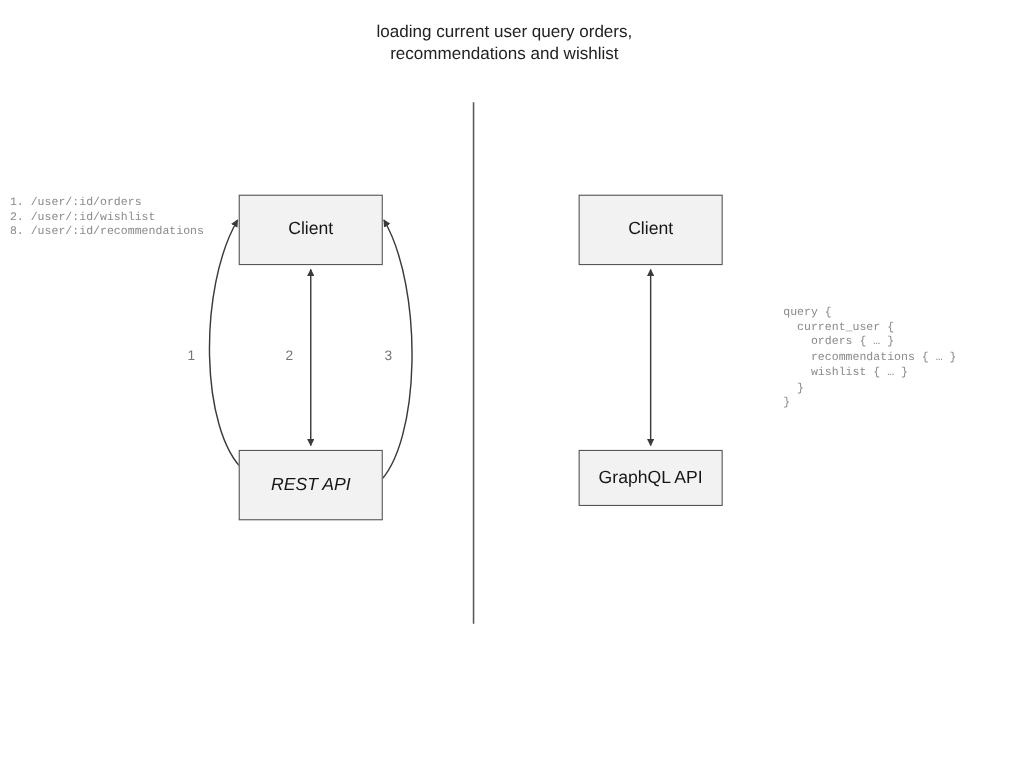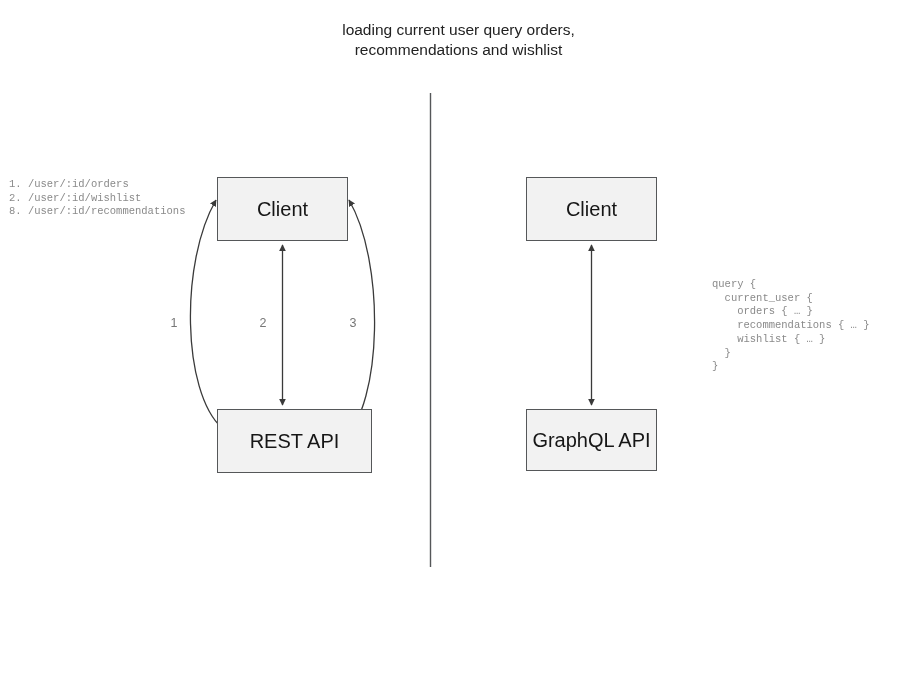--- a/index.html
+++ b/index.html
@@ -35,30 +35,30 @@
   }
   .node {
     position: absolute;
     box-sizing: border-box;
     background: #f2f2f2;
     border: 1.4px solid #555759;
     display: flex;
     align-items: center;
     justify-content: center;
     font-family: "Liberation Sans", sans-serif;
-    font-size: 20px;
+    font-size: 16px;
     color: #161616;
   }
   .node-label {
     pointer-events: none;
   }
   #node-client-rest { left: 217px; top: 177px; width: 131px; height: 64px; }
-  #node-rest-api    { left: 217px; top: 409px; width: 155px; height: 64px; }
+  #node-rest-api    { left: 217px; top: 409px; width: 131px; height: 64px; font-style: italic; }
   #node-client-gql  { left: 526px; top: 177px; width: 131px; height: 64px; }
-  #node-graphql-api { left: 526px; top: 409px; width: 131px; height: 62px; }
+  #node-graphql-api { left: 526px; top: 409px; width: 131px; height: 51px; }
 
   .edge-num {
     position: absolute;
     font-family: "Liberation Sans", sans-serif;
     font-size: 12.5px;
     color: #777777;
     text-align: center;
     width: 20px;
   }
   #edge-num-1 { left: 164px; top: 316px; }

